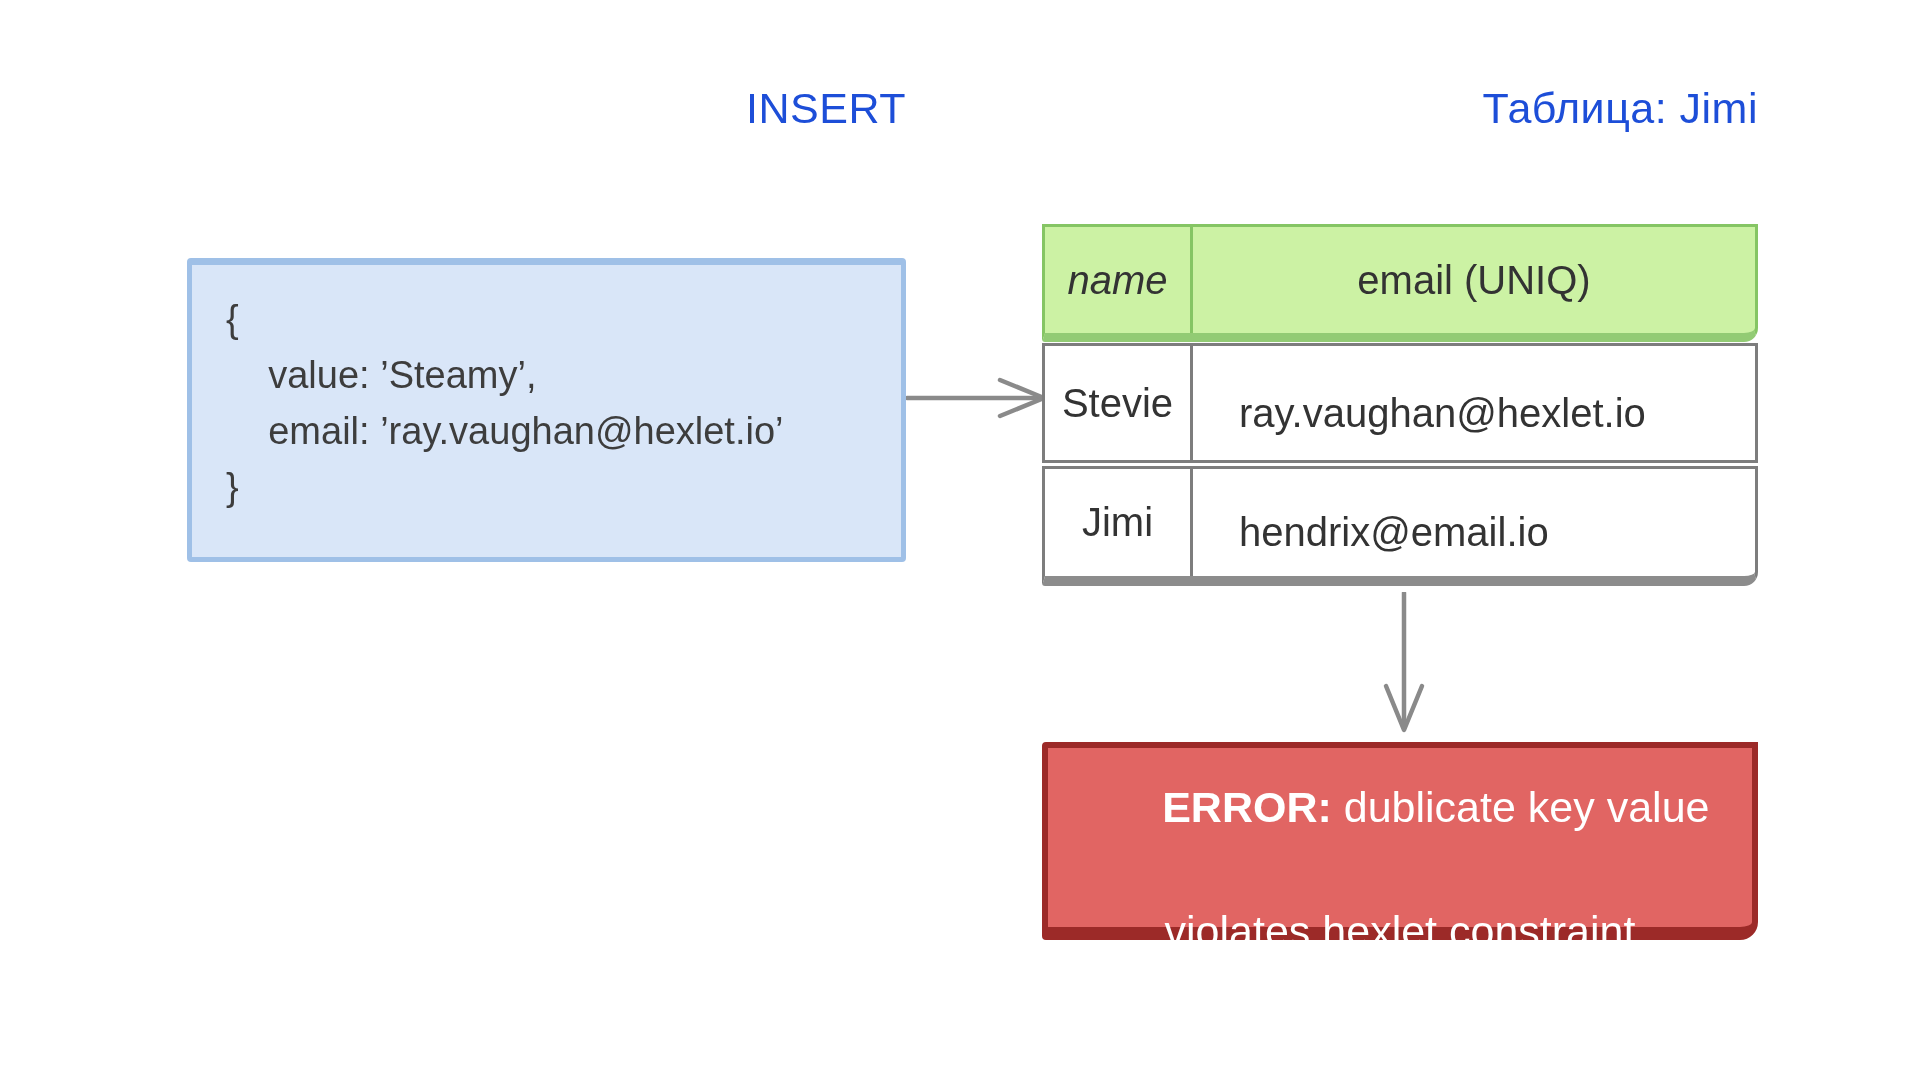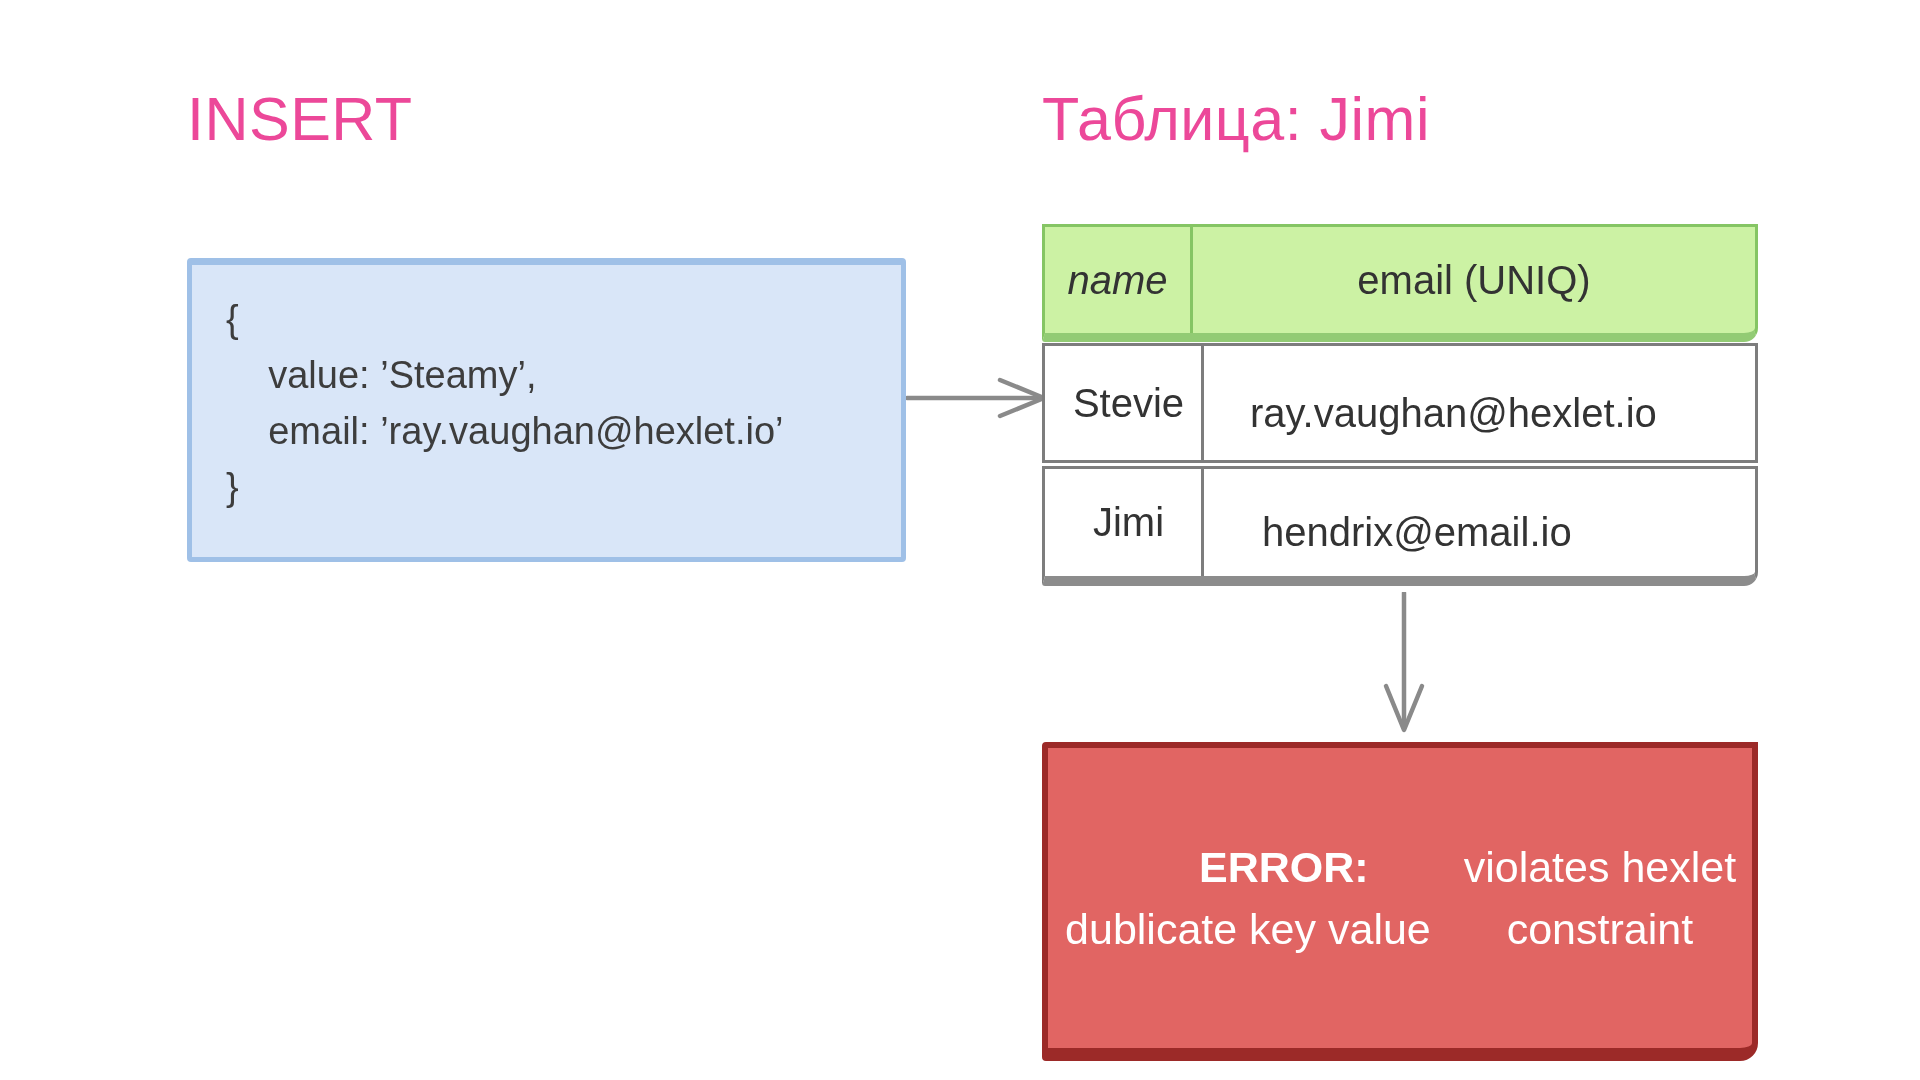--- a/index.html
+++ b/index.html
@@ -14,24 +14,24 @@
     width: 1920px;
     height: 1080px;
     background: #ffffff;
     overflow: hidden;
   }
 
   
   .diagram-title {
     position: absolute;
     top: 84px;
-    text-align: left;
-    font-size: 61px;
+    text-align: right;
+    font-size: 43px;
     font-weight: 400;
-    color: #ec4899;
+    color: #1d4ed8;
     letter-spacing: 0.5px;
   }
   .title-left  { left: 187px; width: 719px; }
   .title-right { left: 1042px; width: 716px; }
 
   
   .code-box {
     position: absolute;
     left: 187px;
     top: 258px;
@@ -68,29 +68,27 @@
     background: var(--green-fill, #ccf2a4);
     border: 3px solid var(--green-border, #85c564);
     border-bottom: 9px solid var(--green-shadow, #92cb74);
     border-bottom-right-radius: 14px;
     border-bottom-left-radius: 3px;
   }
   .trow-body {
     height: 120px;
     background: #ffffff;
     border: 3px solid var(--gray-border, #7d7d7d);
-    padding-left: 11px;
   }
   .trow-body.row-0 { margin-top: 1px; }
   .trow-body.row-1 {
     margin-top: 3px;
     border-bottom: 10px solid var(--gray-shadow, #8c8c8c);
     border-bottom-right-radius: 14px;
     border-bottom-left-radius: 3px;
-    gap: 12px;
   }
   .tcell {
     display: flex;
     align-items: center;
     box-sizing: border-box;
     font-size: 40px;
     color: #333333;
   }
   .cell-name {
     width: 148px;
@@ -117,30 +115,30 @@
     stroke-linecap: round;
     stroke-linejoin: round;
   }
 
   
   .error-box {
     position: absolute;
     left: 1042px;
     top: 742px;
     width: 716px;
-    height: 319px;
+    height: 198px;
     box-sizing: border-box;
     background: var(--red-fill, #e16563);
     border: 6px solid var(--red-border, #9c2a28);
     border-bottom-width: 13px;
     border-bottom-right-radius: 18px;
     border-bottom-left-radius: 4px;
     border-top-left-radius: 4px;
     display: flex;
-    flex-direction: row;
+    flex-direction: column;
     align-items: center;
     justify-content: center;
   }
   .error-line {
     color: #ffffff;
     font-size: 43px;
     line-height: 62px;
     text-align: center;
     white-space: pre-wrap;
   }

